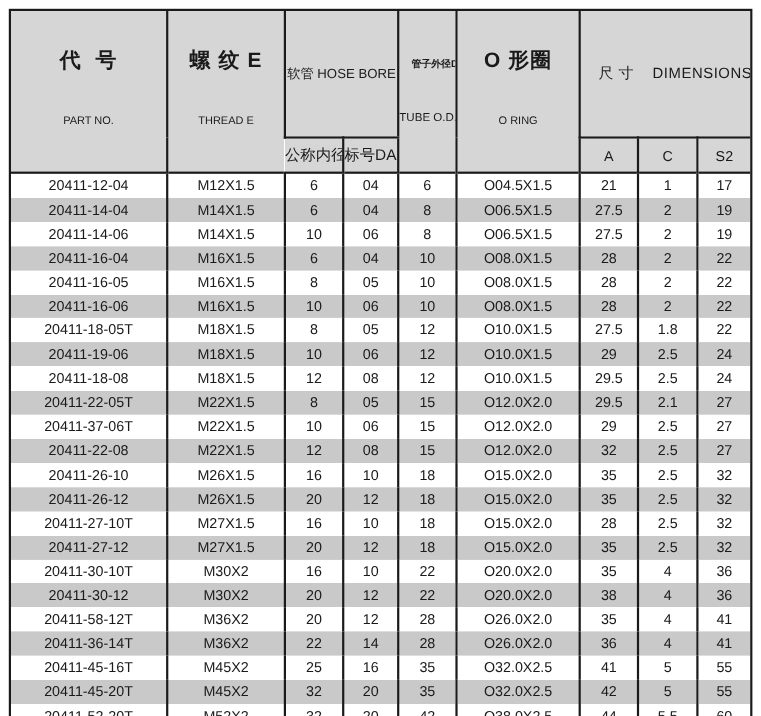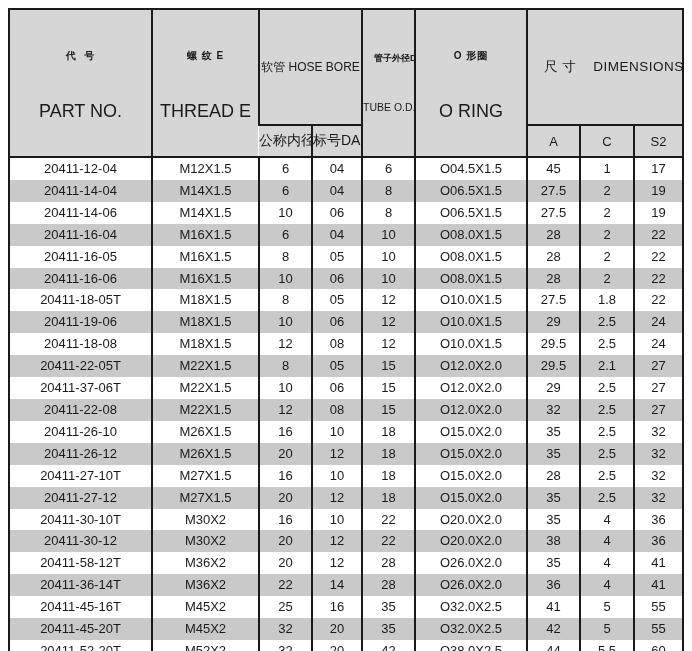--- a/index.html
+++ b/index.html
@@ -51,26 +51,26 @@
 
   tbody td{
     height:21.9px;
     font-size:13px;
     line-height:21.9px;
   }
   tbody tr:nth-child(even){background:var(--alt-bg);}
 
   .zh{
     font-weight:bold;
-    font-size:10px;
+    font-size:19px;
     line-height:20px;
     letter-spacing:1px;
   }
   .en{
-    font-size:18px;
+    font-size:10px;
     line-height:18px;
   }
   .zh-small{
     font-weight:bold;
     font-size:9px;
     line-height:13px;
     letter-spacing:0;
     padding-left:11px;
   }
   .en-small{
@@ -140,21 +140,21 @@
       </tr>
     </thead>
     <tbody id="rows">
         <tr>
           <td>20411-12-04</td>
           <td>M12X1.5</td>
           <td>6</td>
           <td>04</td>
           <td>6</td>
           <td>O04.5X1.5</td>
-          <td>45</td>
+          <td>21</td>
           <td>1</td>
           <td>17</td>
         </tr>
         <tr>
           <td>20411-14-04</td>
           <td>M14X1.5</td>
           <td>6</td>
           <td>04</td>
           <td>8</td>
           <td>O06.5X1.5</td>

